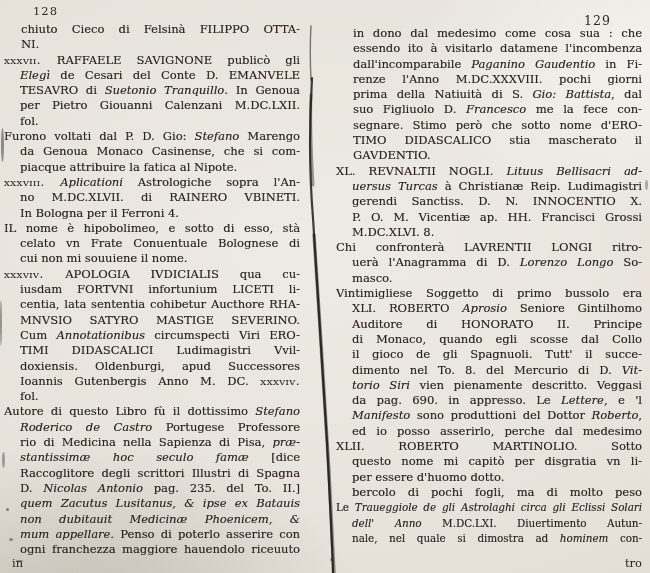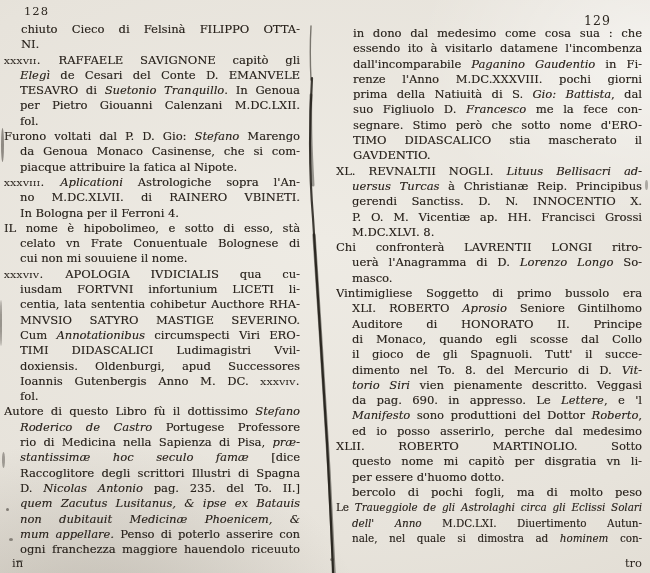--- a/index.html
+++ b/index.html
@@ -8,21 +8,21 @@
     width:650px;height:573px;
     overflow:hidden;
     font-family:"DejaVu Serif","Liberation Serif",serif;
     color:#2a241e;
     background:
       radial-gradient(90% 70% at 15% 108%, rgba(110,102,90,.28) 0%, rgba(110,102,90,0) 45%),
       radial-gradient(60% 50% at 100% 10%, rgba(255,255,255,.55) 0%, rgba(255,255,255,0) 60%),
       radial-gradient(130% 95% at 50% 42%, #eeebe4 0%, #e7e3db 55%, #dcd7cc 100%);
   }
   .pageno{position:absolute;font-size:11.5px;letter-spacing:1px;color:#2e2821;}
-  .pageno.left{left:24px;top:4px;}
+  .pageno.left{left:33px;top:4px;}
   .pageno.right{left:584px;top:13px;font-size:12.5px;}
   .page{position:absolute;font-size:11.5px;text-shadow:0.3px 0.2px 0 rgba(42,34,26,.38);}
   .page.leftp{left:4px;top:22px;width:296px;}
   .page.rightp{left:336px;top:26px;width:306px;}
   .para{margin:0;}
   .line{height:15.3px;line-height:15.3px;overflow:hidden;text-align:left;}
   .line.j{text-align:justify;text-align-last:justify;}
   .para.hang .line + .line{padding-left:16px;}
   .para.all .line{padding-left:17px;}
   .para.small{font-size:10.3px;}
@@ -48,21 +48,21 @@
 
   <div class="pageno left">128</div>
   <div class="pageno right">129</div>
 
   <div class="page leftp" id="leftPage">
       <div class="para all">
         <div class="line j"><span class="r">chiuto Cieco di Felsinà FILIPPO OTTA-</span></div>
         <div class="line"><span class="r">NI.</span></div>
       </div>
       <div class="para hang">
-        <div class="line j"><span class="sc">xxxvii. </span><span class="r">RAFFAELE SAVIGNONE capitò gli</span></div>
+        <div class="line j"><span class="sc">xxxvii. </span><span class="r">RAFFAELE SAVIGNONE publicò gli</span></div>
         <div class="line j"><span class="i">Elegì </span><span class="r">de Cesari del Conte D. EMANVELE</span></div>
         <div class="line j"><span class="r">TESAVRO di </span><span class="i">Suetonio Tranquillo</span><span class="r">. In Genoua</span></div>
         <div class="line j"><span class="r">per Pietro Giouanni Calenzani M.DC.LXII.</span></div>
         <div class="line"><span class="r">fol.</span></div>
       </div>
       <div class="para hang">
         <div class="line j"><span class="r">Furono voltati dal P. D. Gio: </span><span class="i">Stefano </span><span class="r">Marengo</span></div>
         <div class="line j"><span class="r">da Genoua Monaco Casinense, che si com-</span></div>
         <div class="line"><span class="r">piacque attribuire la fatica al Nipote.</span></div>
       </div>
@@ -107,21 +107,21 @@
         <div class="line j"><span class="r">dall'incomparabile </span><span class="i">Paganino Gaudentio </span><span class="r">in Fi-</span></div>
         <div class="line j"><span class="r">renze l'Anno M.DC.XXXVIII. pochi giorni</span></div>
         <div class="line j"><span class="r">prima della Natiuità di S. </span><span class="i">Gio: Battista</span><span class="r">, dal</span></div>
         <div class="line j"><span class="r">suo Figliuolo D. </span><span class="i">Francesco </span><span class="r">me la fece con-</span></div>
         <div class="line j"><span class="r">segnare. Stimo però che sotto nome d'ERO-</span></div>
         <div class="line j"><span class="r">TIMO DIDASCALICO stia mascherato il</span></div>
         <div class="line"><span class="r">GAVDENTIO.</span></div>
       </div>
       <div class="para hang">
         <div class="line j"><span class="r">XL. REVNALTII NOGLI. </span><span class="i">Lituus Bellisacri ad-</span></div>
-        <div class="line j"><span class="i">uersus Turcas </span><span class="r">à Christianæ Reip. Principibus</span></div>
+        <div class="line j"><span class="i">uersus Turcas </span><span class="r">à Christianæ Reip. Ludimagistri</span></div>
         <div class="line j"><span class="r">gerendi Sanctiss. D. N. INNOCENTIO X.</span></div>
         <div class="line j"><span class="r">P. O. M. Vicentiæ ap. HH. Francisci Grossi</span></div>
         <div class="line"><span class="r">M.DC.XLVI. 8.</span></div>
       </div>
       <div class="para hang">
         <div class="line j"><span class="r">Chi confronterà LAVRENTII LONGI ritro-</span></div>
         <div class="line j"><span class="r">uerà l'Anagramma di D. </span><span class="i">Lorenzo Longo </span><span class="r">So-</span></div>
         <div class="line"><span class="r">masco.</span></div>
       </div>
       <div class="para hang">

